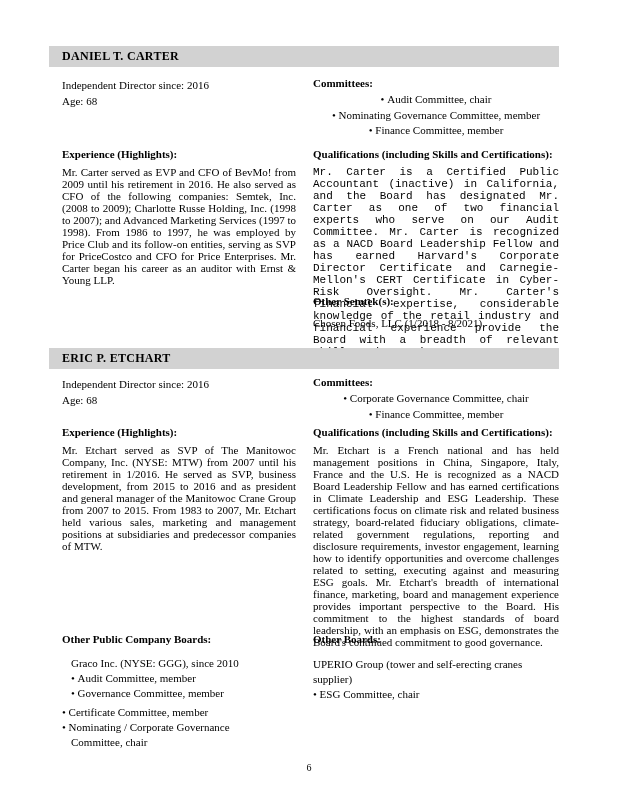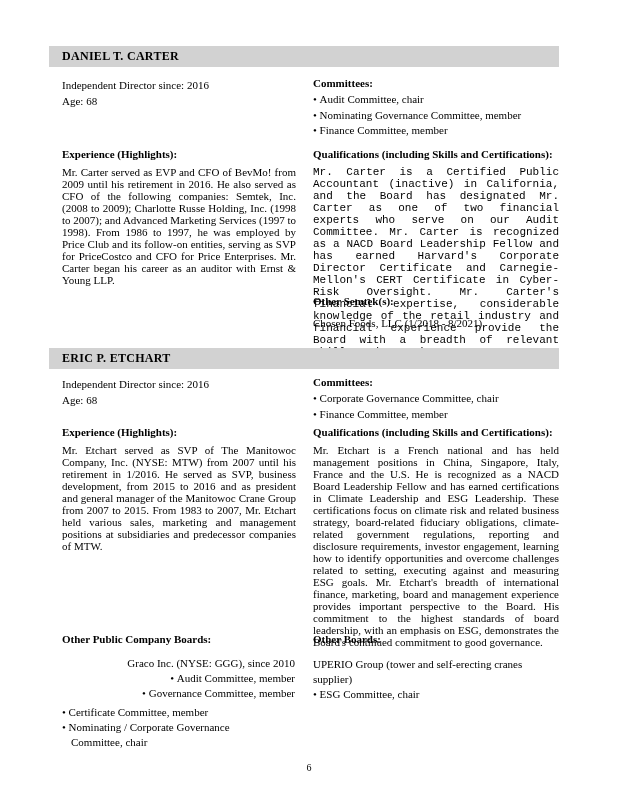--- a/index.html
+++ b/index.html
@@ -10,21 +10,21 @@
   .section{position:absolute;left:49px;width:510px;}
   .name-bar{
     position:absolute;top:0;left:0;width:510px;height:21px;background:#d2d2d2;
     box-sizing:border-box;padding-left:13px;font-weight:bold;font-size:12px;
     line-height:21px;letter-spacing:0.3px;
   }
   .blk{position:absolute;font-size:11px;}
   .meta{line-height:16px;}
   .bh{font-weight:bold;white-space:nowrap;}
   .para{line-height:12px;text-align:justify;}
-  .blist{line-height:15.5px;}
+  .blist{line-height:15.5px;text-align:center;}
   .bullet{padding-left:9px;text-indent:-9px;}
   .bullet::before{content:"\2022\00a0";}
   .company{line-height:15px;}
   .roles .bullet{line-height:15px;}
   
   .s1{top:46px;height:302px;}
   .s1 .tenure{left:13px;top:31px;}
   .s1 .age{left:13px;top:47px;}
   .s1 .com-h{left:264px;top:31px;}
   .s1 .com-list{left:264px;top:46px;width:246px;}
@@ -38,21 +38,21 @@
   .s2{top:348px;height:430px;}
   .s2 .tenure{left:13px;top:28px;}
   .s2 .age{left:13px;top:44px;}
   .s2 .com-h{left:264px;top:28px;}
   .s2 .com-list{left:264px;top:43px;width:246px;}
   .s2 .exp-h{left:13px;top:78px;}
   .s2 .exp-p{left:13px;top:96px;width:234px;}
   .s2 .qual-h{left:264px;top:78px;}
   .s2 .qual-p{left:264px;top:96px;width:246px;}
   .s2 .opcb-h{left:13px;top:285px;}
-  .s2 .graco{left:12px;top:308px;width:234px;text-align:right;}
+  .s2 .graco{left:22px;top:308px;width:234px;}
   .s2 .alamo{left:13px;top:357px;width:208px;}
   .s2 .ob-h{left:264px;top:285px;}
   .s2 .uperio{left:264px;top:309px;width:246px;}
   .pagenum{position:absolute;left:0;top:762px;width:618px;text-align:center;font-size:10px;}
 </style>
 </head>
 <body>
 
 <div class="page">
 

